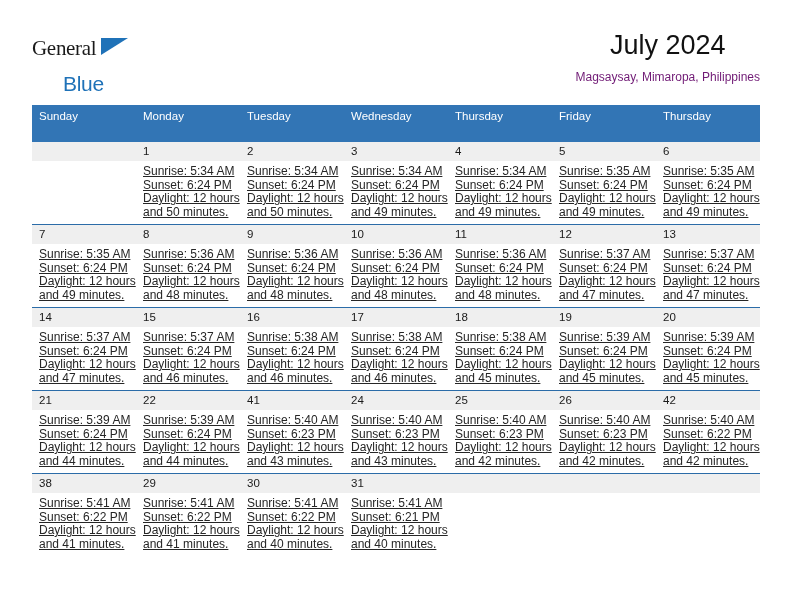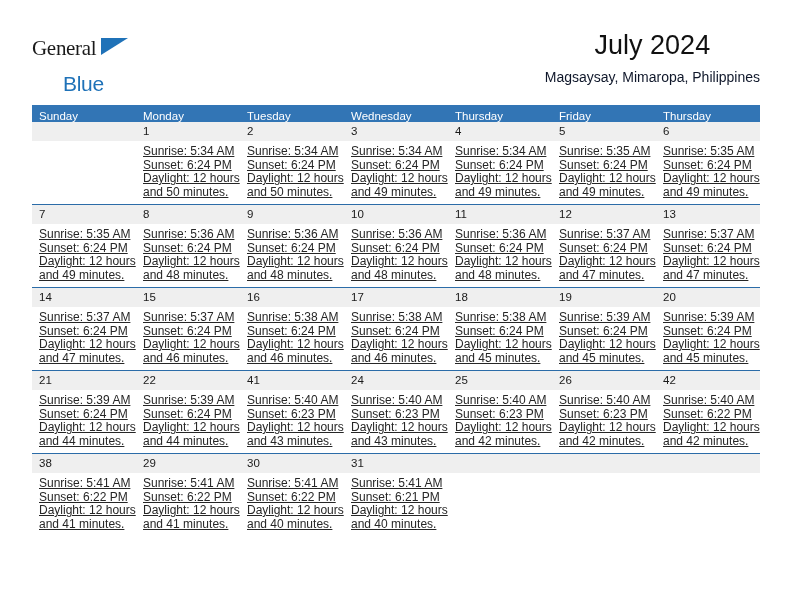--- a/index.html
+++ b/index.html
@@ -73,43 +73,43 @@
     top: 0;
     text-align: center;
   }
   .cal-title {
     font-size: 27px;
     color: #111111;
     line-height: 34px;
     white-space: nowrap;
   }
   .cal-subtitle {
-    font-size: 14px;
-    color: #0f172a;
+    font-size: 12px;
+    color: #701a75;
     line-height: 22px;
     margin-top: 4px;
     white-space: nowrap;
   }
 
   
   .calendar {
     position: absolute;
     left: 32px;
     top: 105px;
     width: 728px;
     border-collapse: collapse;
     table-layout: fixed;
   }
   .calendar th {
     background: #3275b5;
     color: #ffffff;
     font-size: 11.5px;
     font-weight: normal;
     text-align: left;
-    padding: 5px 0 0 7px;
+    padding: 5px 0 20px 7px;
     height: 11px;
     box-sizing: content-box;
   }
   .calendar td {
     vertical-align: top;
     padding: 0;
     width: 104px;
   }
 
   .week-row > td {

